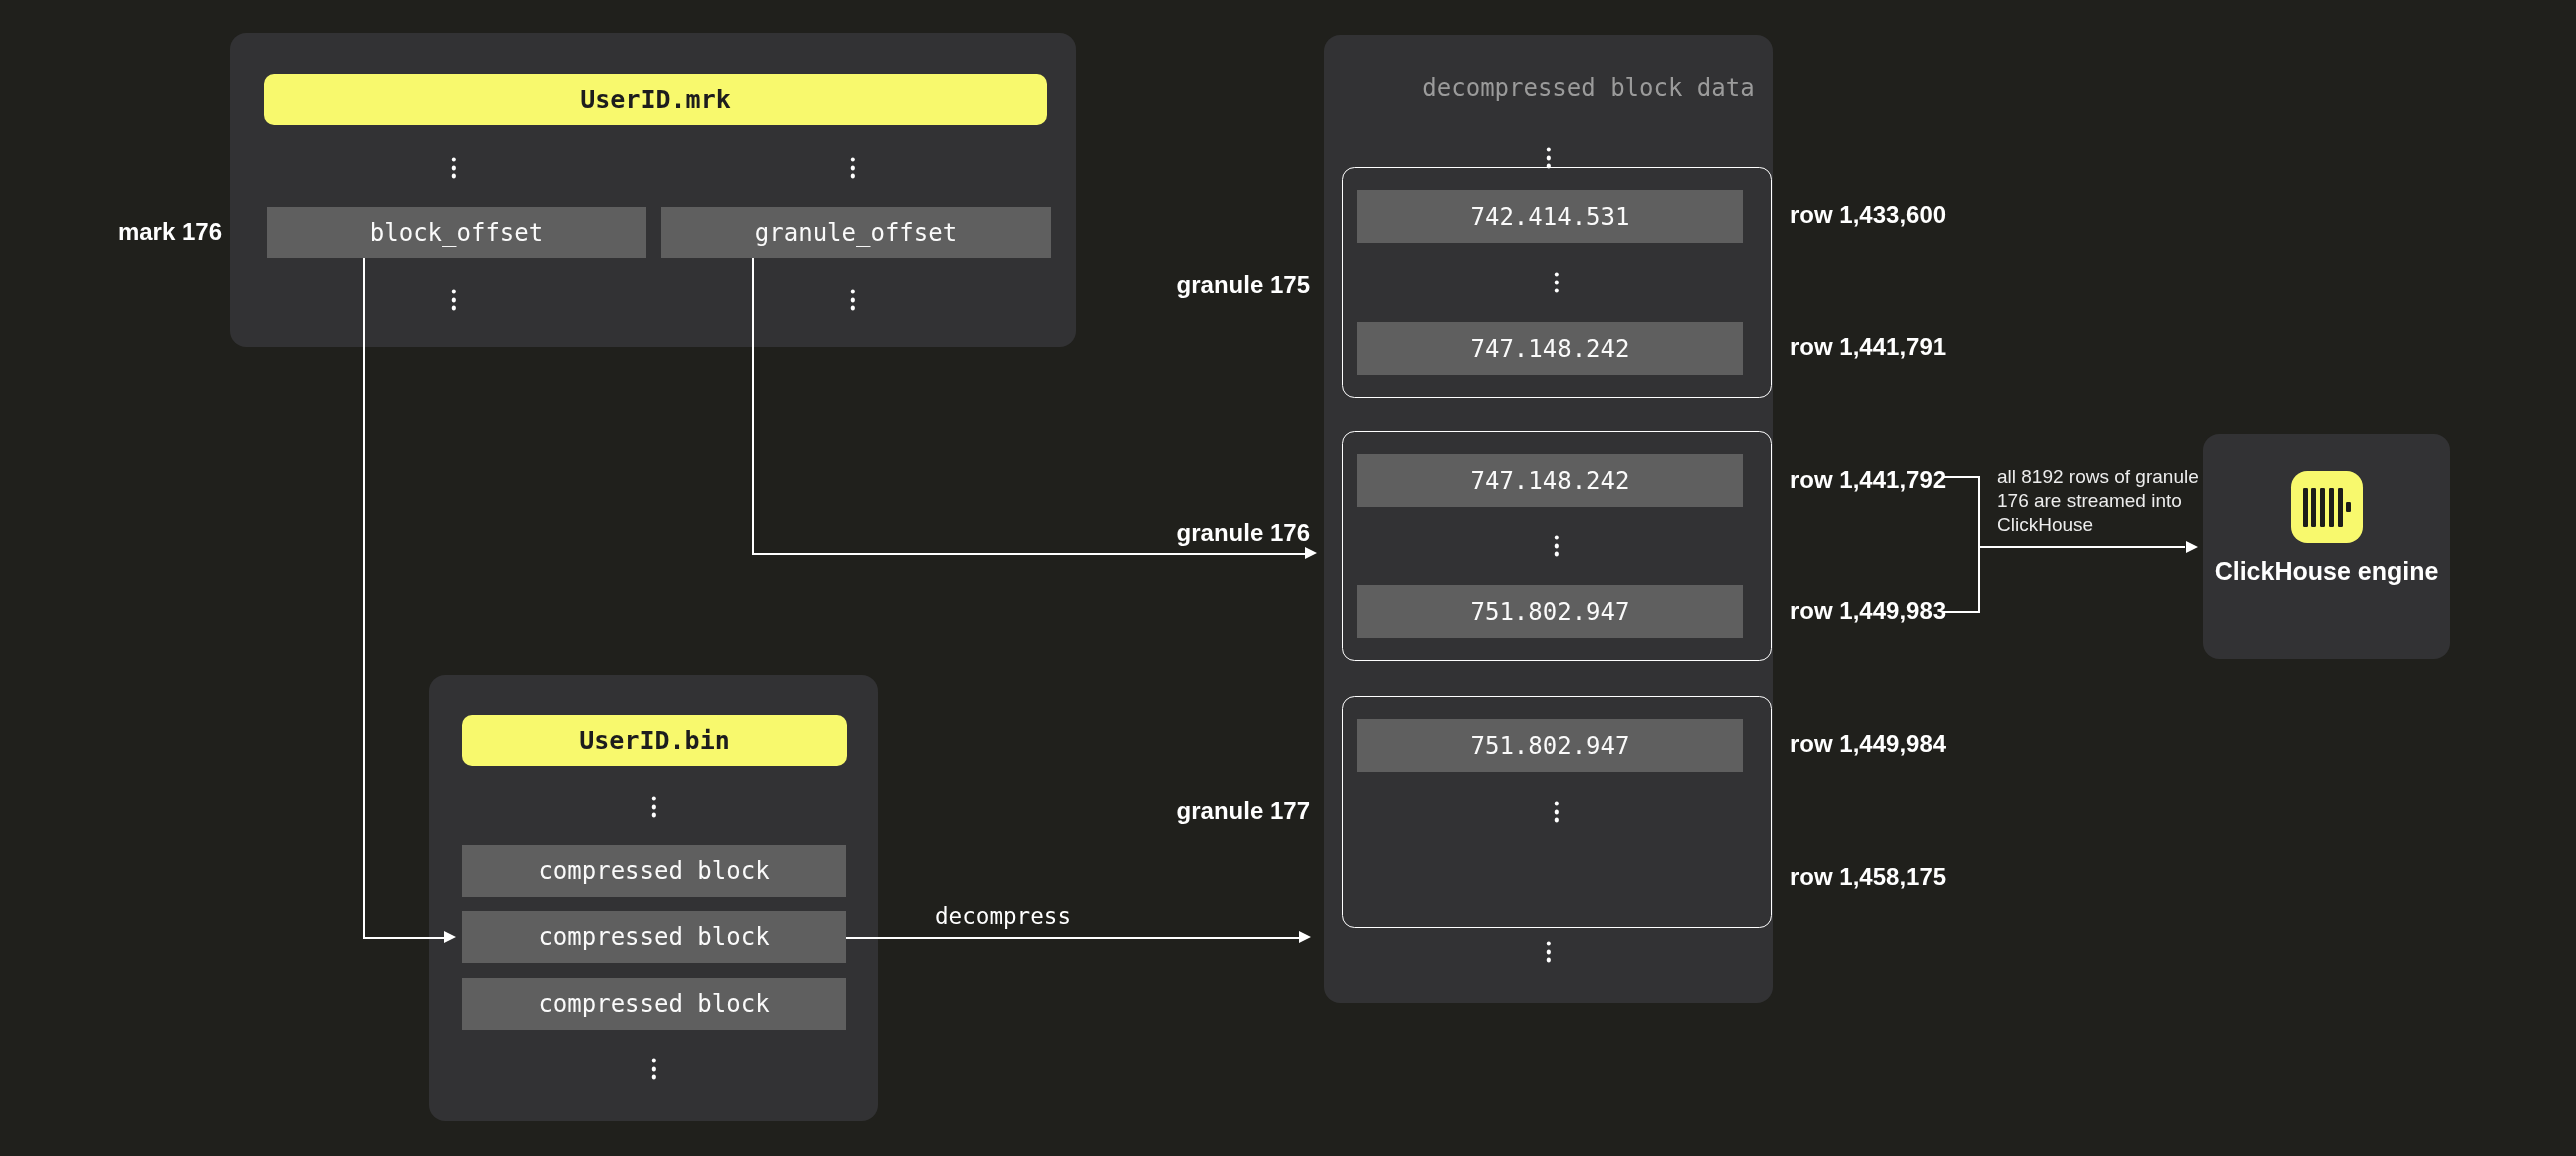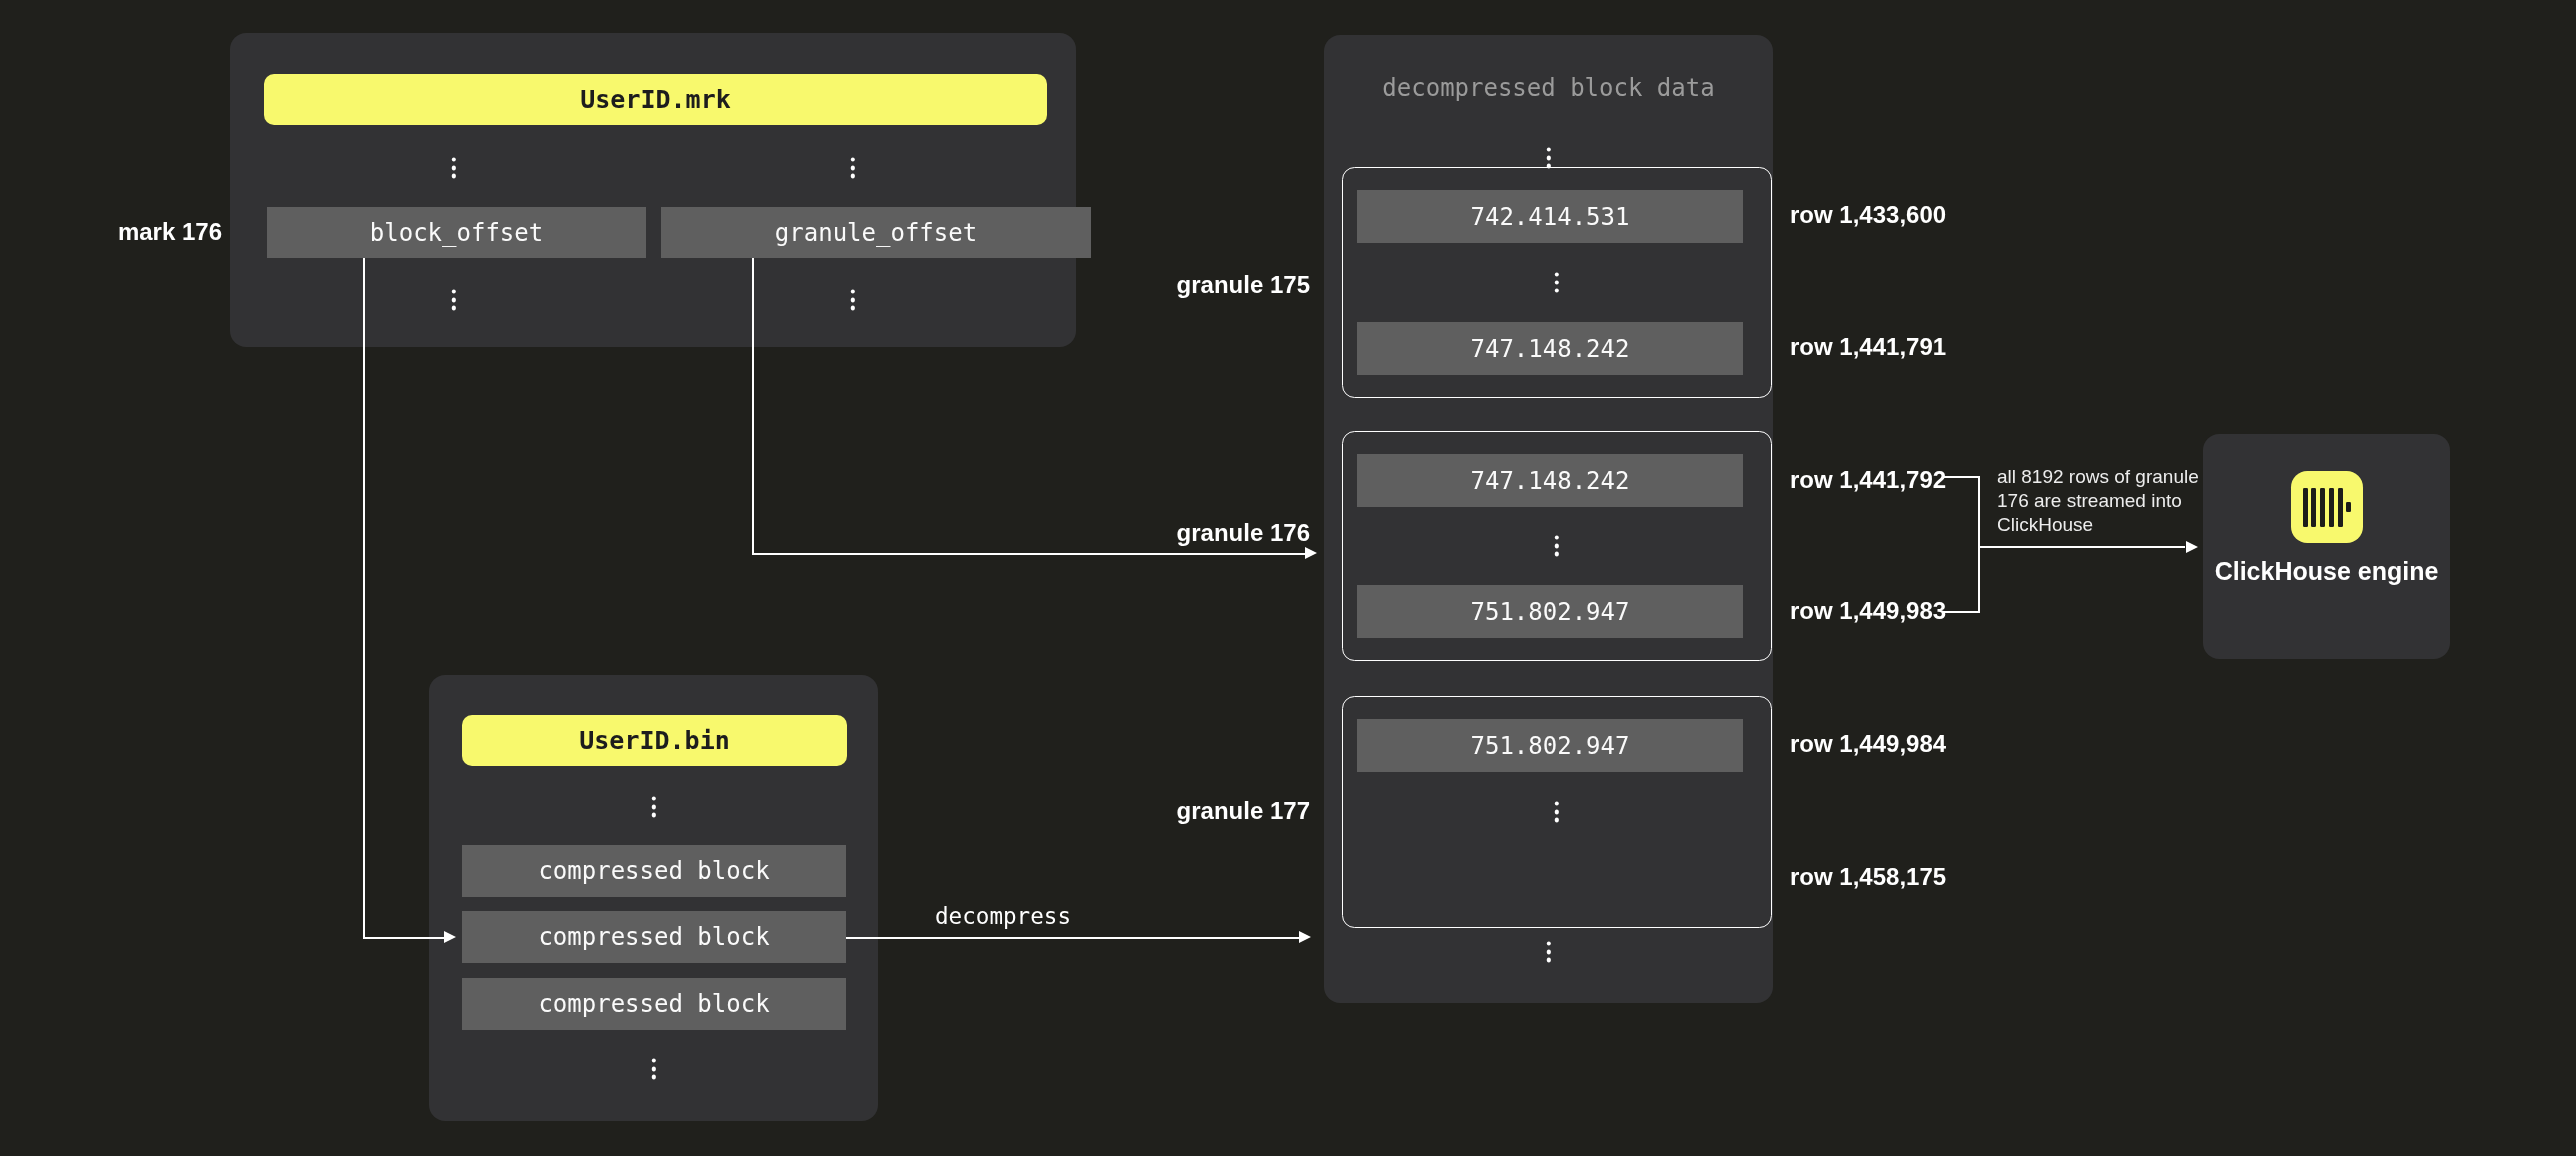--- a/index.html
+++ b/index.html
@@ -47,21 +47,21 @@
       <i></i>
     </div>
   <div class="vdots" style="left:853px;top:168px;">
       <i></i>
       <i></i>
       <i></i>
     </div>
   <div class="cell" style="left:267px;top:207px;width:379px;height:51px;">
     <span>block_offset</span>
   </div>
-  <div class="cell" style="left:661px;top:207px;width:430px;height:51px;">
+  <div class="cell" style="left:661px;top:207px;width:390px;height:51px;">
     <span>granule_offset</span>
   </div>
   <div class="vdots" style="left:454px;top:300px;">
       <i></i>
       <i></i>
       <i></i>
     </div>
   <div class="vdots" style="left:853px;top:300px;">
       <i></i>
       <i></i>
@@ -88,21 +88,21 @@
   <div class="cell" style="left:462px;top:978px;width:384px;height:52px;">
     <span>compressed block</span>
   </div>
   <div class="vdots" style="left:654px;top:1069px;">
       <i></i>
       <i></i>
       <i></i>
     </div>
 
   <div class="panel" style="left:1324px;top:35px;width:449px;height:968px;"></div>
-  <div class="dectitle" style="left:1324px;top:73px;width:449px;">decompressed block data</div>
+  <div class="dectitle" style="left:1324px;top:73px;width:449px;padding-left:40px;">decompressed block data</div>
   <div class="vdots" style="left:1549px;top:158px;">
       <i></i>
       <i></i>
       <i></i>
     </div>
 
   <div class="gbox" style="left:1342px;top:167px;width:414px;height:229px;">
     <div class="cell" style="left:14px;top:22px;width:386px;height:53px;">
       <span>742.414.531</span>
     </div>

